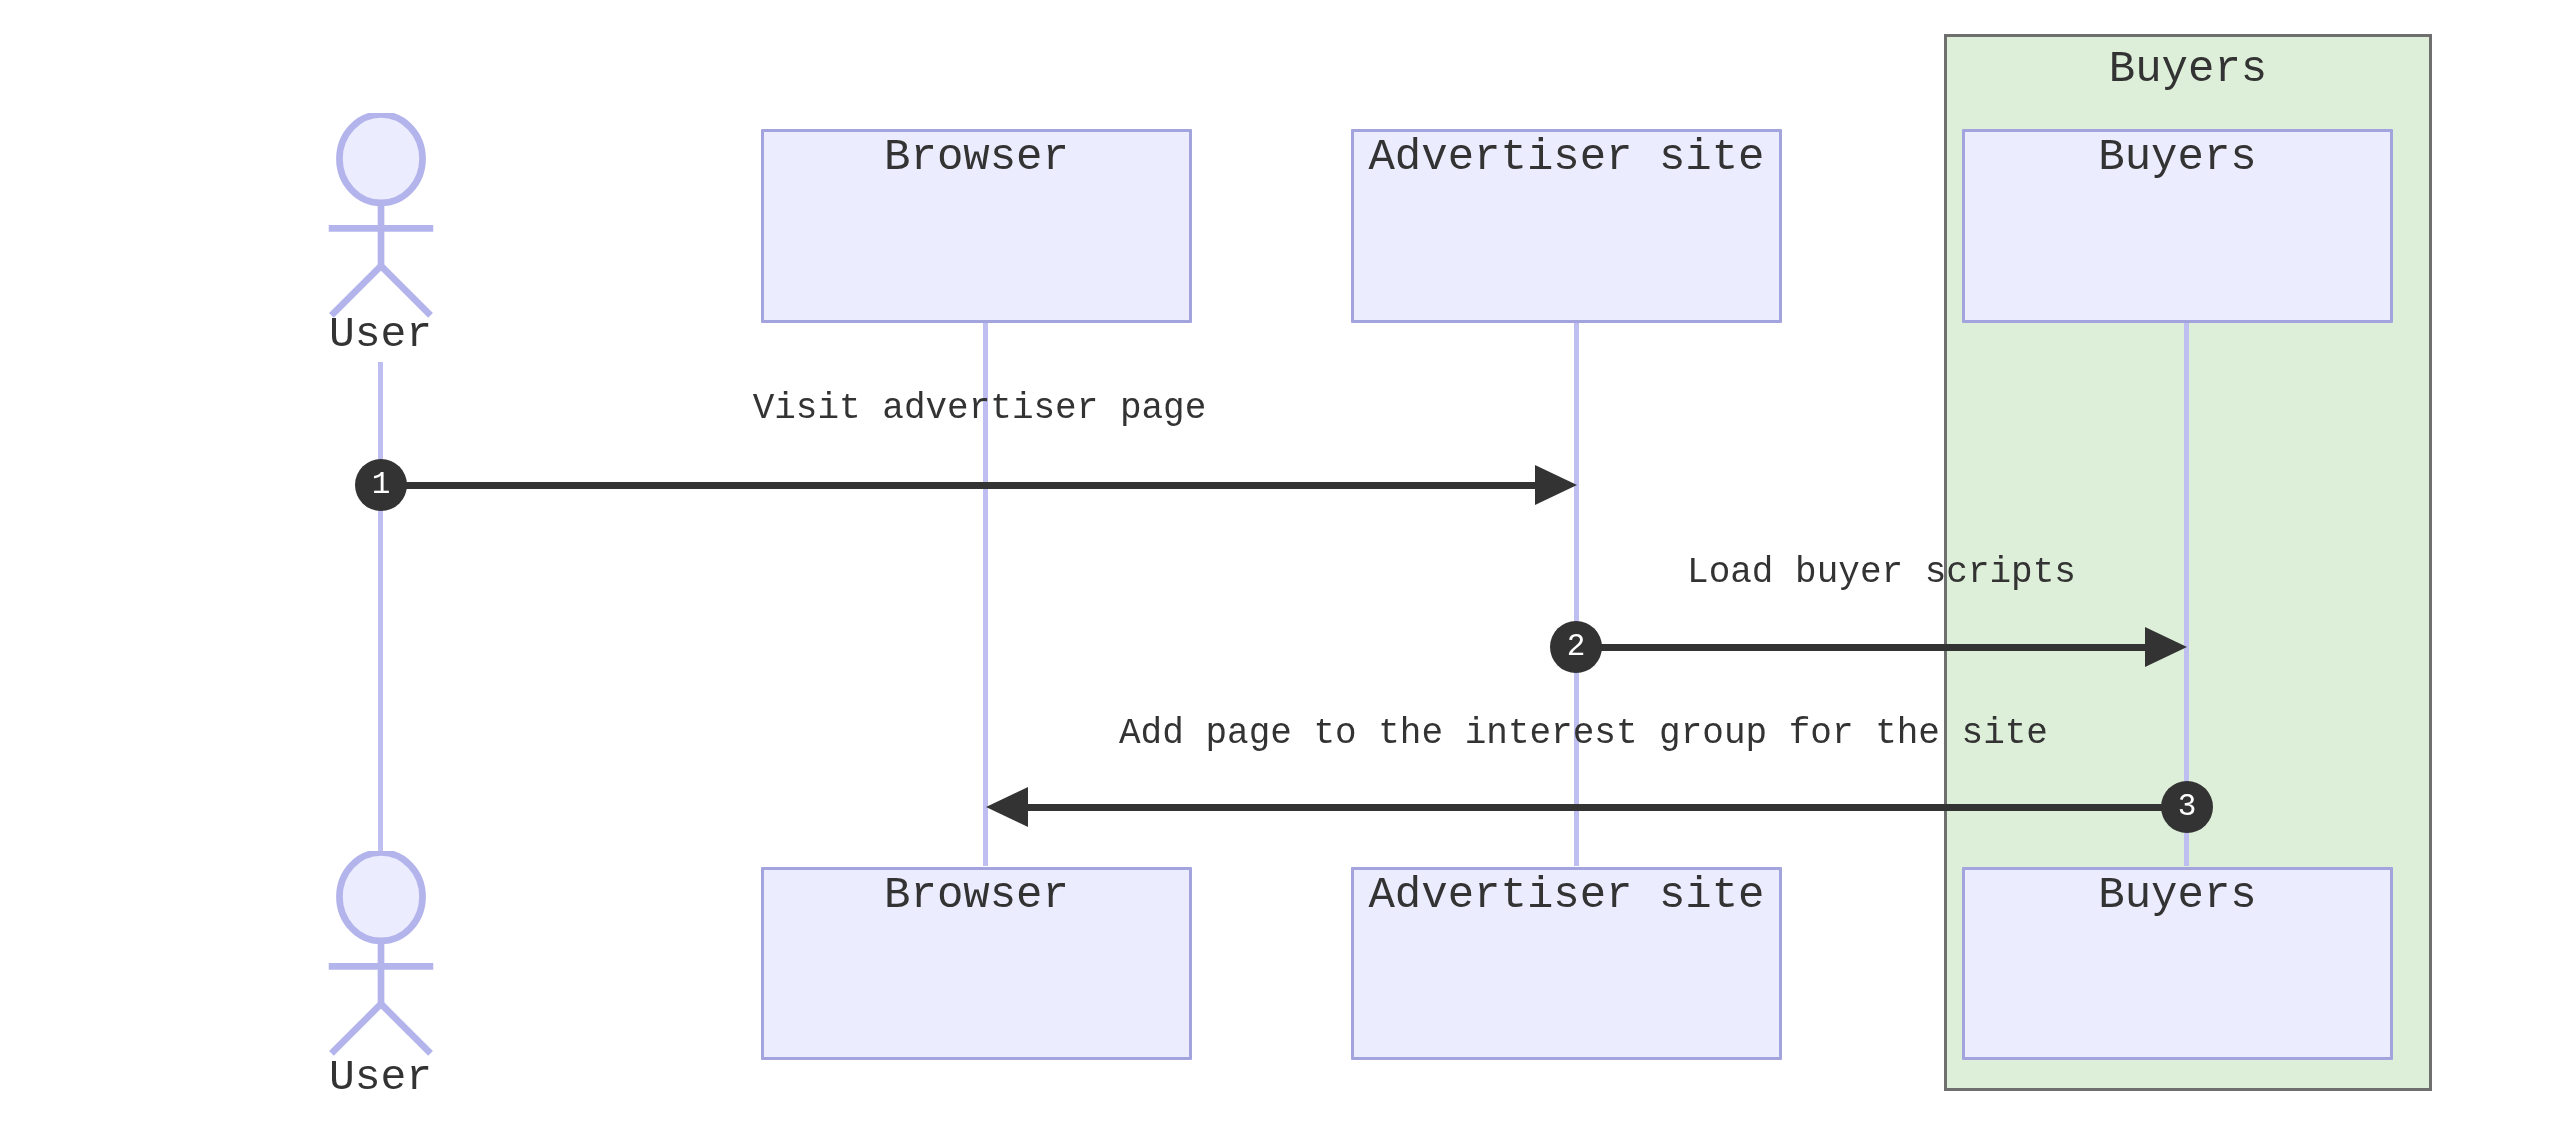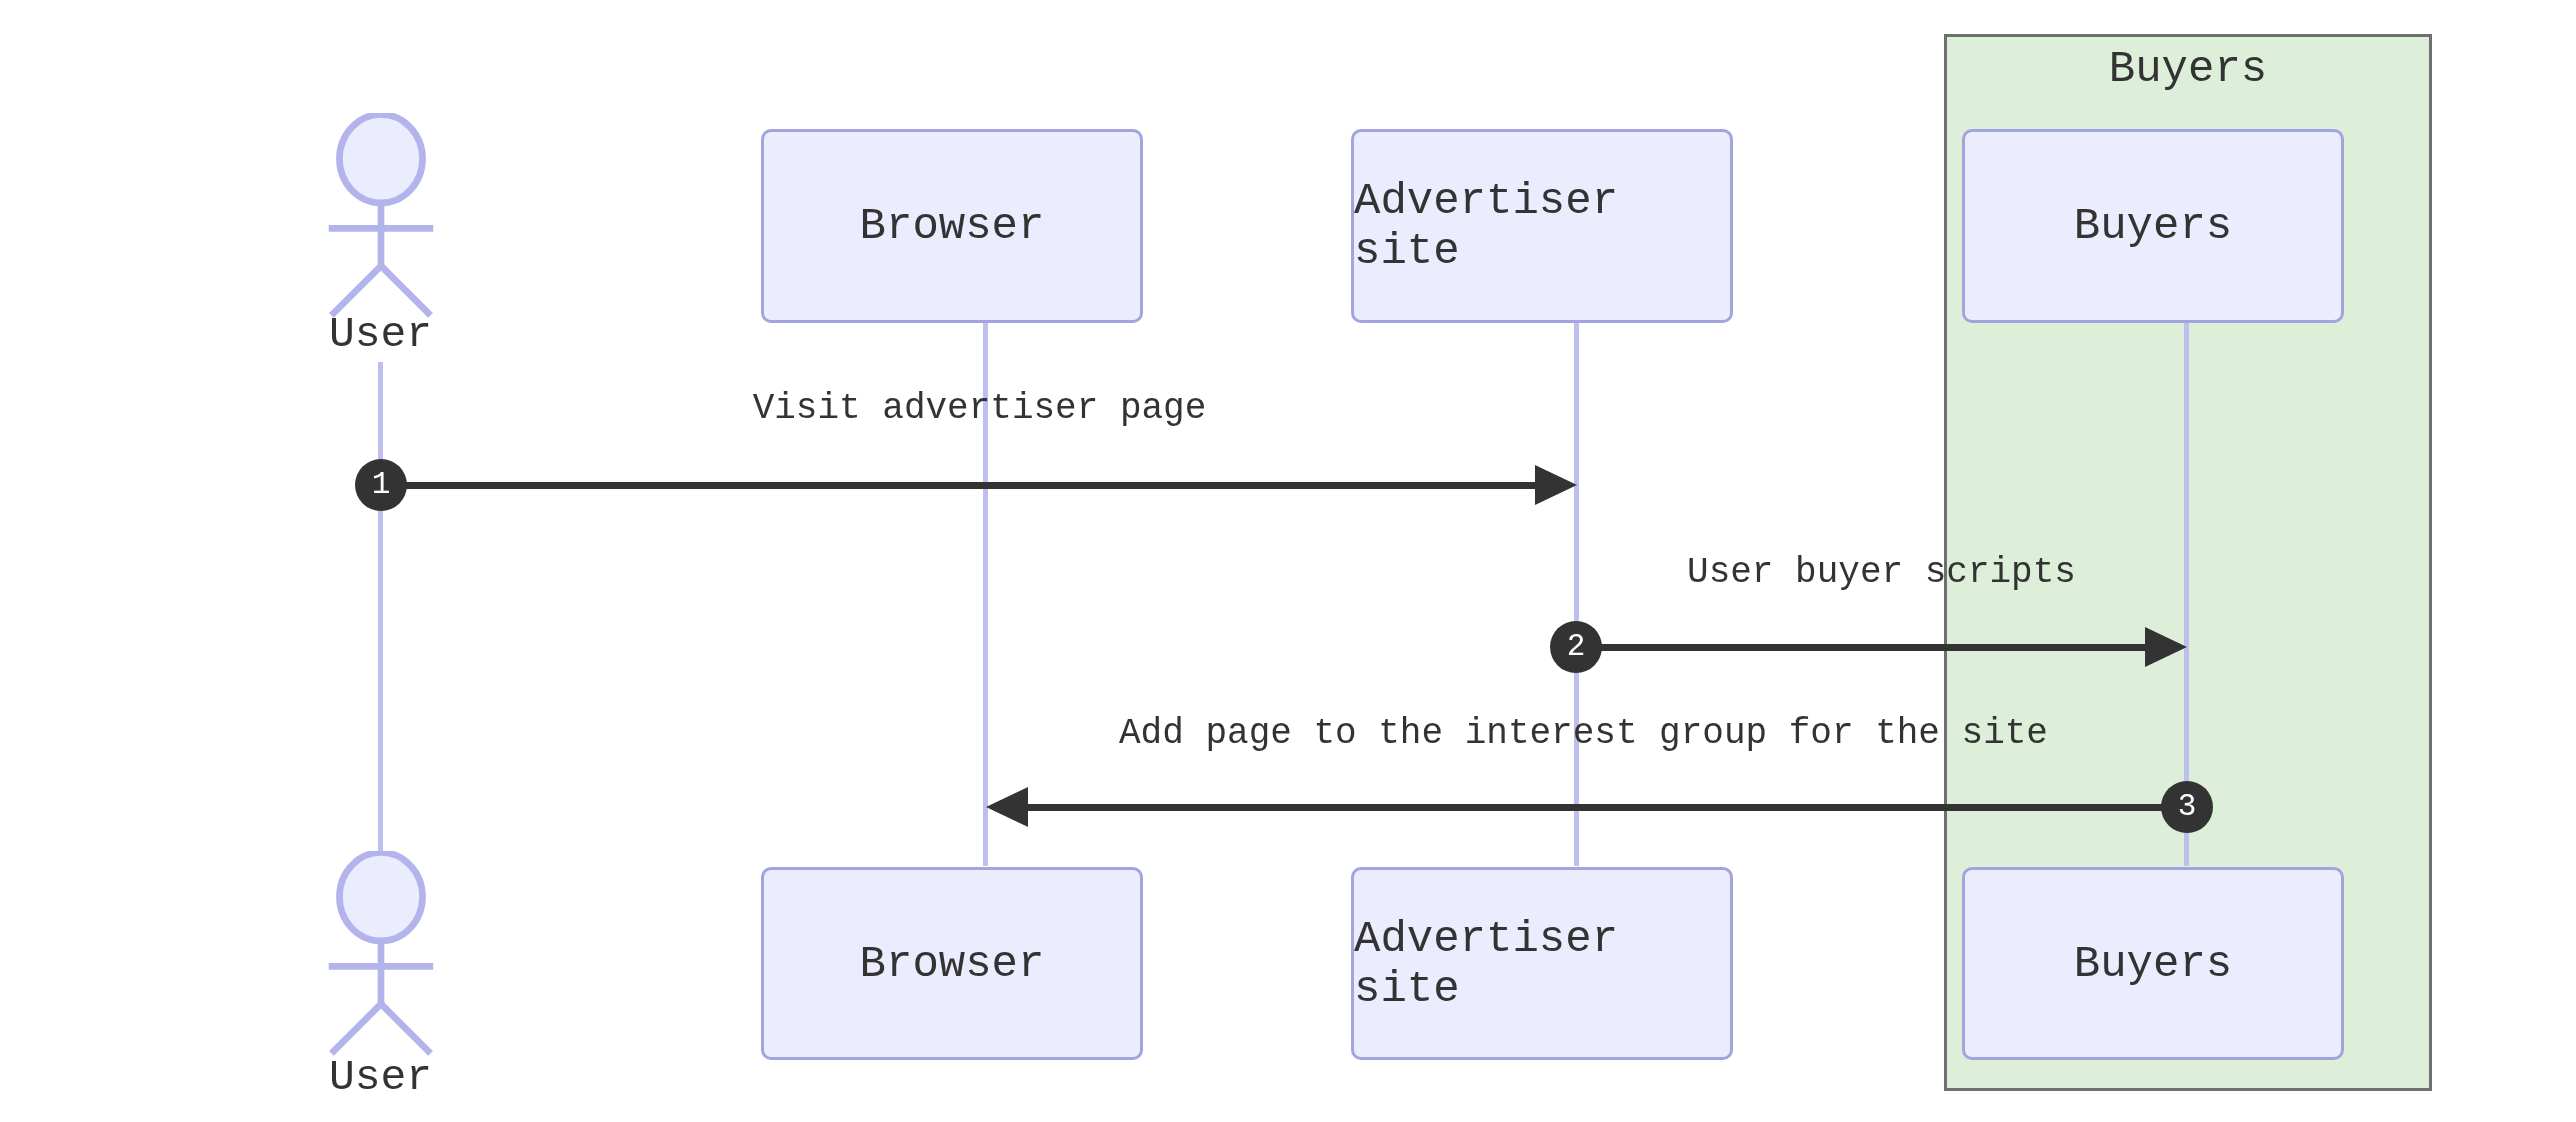--- a/index.html
+++ b/index.html
@@ -27,26 +27,26 @@
     color:var(--ink);
   }
   .lifeline{
     position:absolute;
     width:4.7px;
     background:var(--lifeline);
     z-index:2;
   }
   .pbox{
     position:absolute;
-    height:194px;width:382px;
+    height:194px;width:431px;
     background:var(--boxFill);
     border:3.4px solid var(--boxBorder);
-    border-radius:10px;
+    border-radius:1px;
     box-sizing:border-box;
-    display:flex;align-items:center;justify-content:center;
+    display:flex;align-items:flex-start;justify-content:center;
     font-size:44px;
     z-index:3;
     color:var(--ink);
   }
   .actor-svg{position:absolute;z-index:3;}
   .actor-label{
     position:absolute;
     width:201px;
     text-align:center;
     font-size:43px;
@@ -129,21 +129,21 @@
   </div>
   <div class="pbox" style="left:1962px;top:129px;">
     <span>Buyers</span>
   </div>
 
   <div class="msg-label" style="left:510px;top:385px;">Visit advertiser page</div>
   <div class="msg-line" style="left:381px;top:482px;width:1154px;"></div>
   <div class="arrow-right" style="left:1535px;top:465px;"></div>
   <div class="seq-num" style="left:355px;top:459px;">1</div>
 
-  <div class="msg-label" style="left:1412px;top:549px;">User buyer scripts</div>
+  <div class="msg-label" style="left:1412px;top:549px;">Load buyer scripts</div>
   <div class="msg-line" style="left:1576px;top:644px;width:569px;"></div>
   <div class="arrow-right" style="left:2145px;top:627px;"></div>
   <div class="seq-num" style="left:1550px;top:621px;">2</div>
 
   <div class="msg-label" style="left:1114px;top:710px;">Add page to the interest group for the site</div>
   <div class="arrow-left" style="left:986px;top:787px;"></div>
   <div class="msg-line" style="left:1028px;top:804px;width:1159px;"></div>
   <div class="seq-num" style="left:2161px;top:781px;">3</div>
 
   <div class="pbox" style="left:761px;top:867px;height:193px;">

